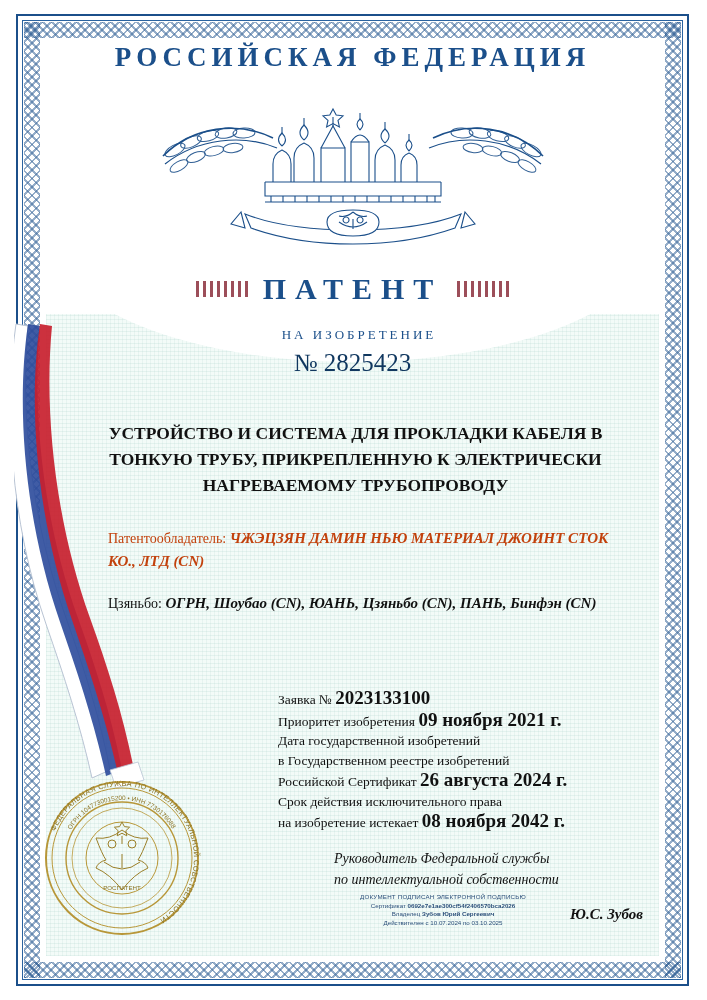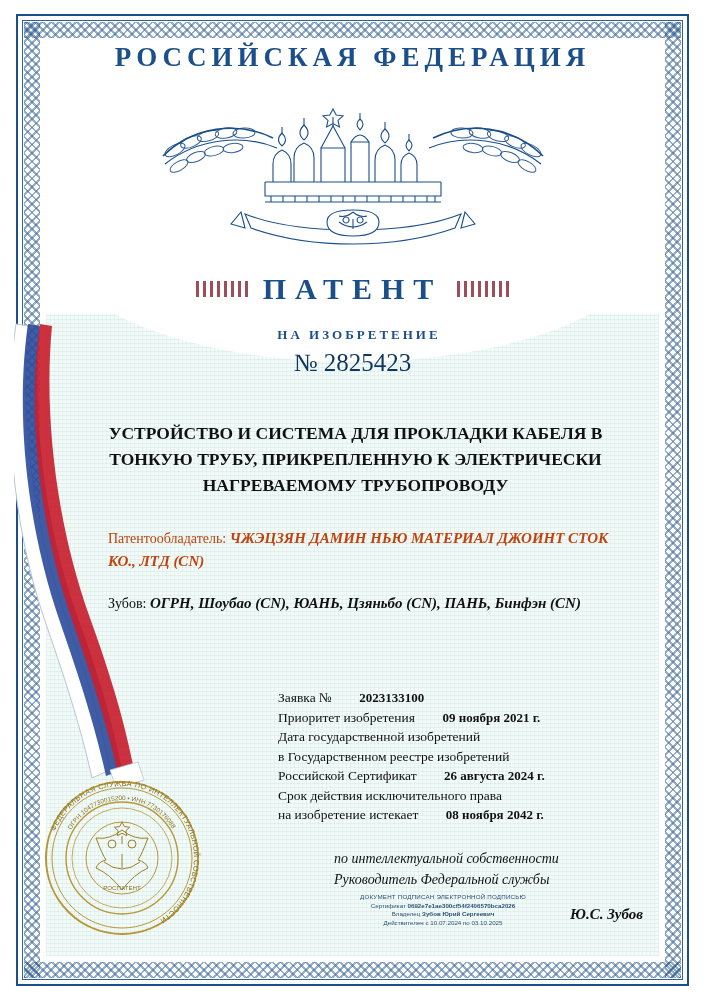--- a/index.html
+++ b/index.html
@@ -129,21 +129,21 @@
   .patent-flank.l { left: 196px; }
   .patent-flank.r { right: 196px; }
 
   .patent-sub {
     position: absolute;
     top: 327px;
     left: 13px; right: 0;
     text-align: center;
     font-size: 13px;
     letter-spacing: 3px;
-    font-weight: bold;
+    font-weight: normal;
     color: #1b4f8a;
   }
   .patent-number {
     position: absolute;
     top: 349px;
     left: 0; right: 0;
     text-align: center;
     font-size: 25px;
     font-weight: normal;
     color: #10375f;
@@ -187,21 +187,21 @@
   
   .details {
     position: absolute;
     top: 688px;
     left: 278px;
     right: 60px;
     font-size: 13.5px;
     line-height: 19.5px;
     color: #111111;
   }
-  .details b { font-size: 13px; margin-left: 24px; }
+  .details b { font-size: 19px; }
 
   
   .sign-title {
     position: absolute;
     top: 848px;
     left: 334px;
     right: 56px;
     font-size: 14px;
     font-style: italic;
     line-height: 21px;
@@ -357,21 +357,21 @@
   <div class="patent-number">№ 2825423</div>
 
   <div class="inv-title">УСТРОЙСТВО И СИСТЕМА ДЛЯ ПРОКЛАДКИ КАБЕЛЯ В ТОНКУЮ ТРУБУ, ПРИКРЕПЛЕННУЮ К ЭЛЕКТРИЧЕСКИ НАГРЕВАЕМОМУ ТРУБОПРОВОДУ</div>
 
   <div class="block-holder">
     <span class="lbl">Патентообладатель:</span>
     <span class="val">ЧЖЭЦЗЯН ДАМИН НЬЮ МАТЕРИАЛ ДЖОИНТ СТОК КО., ЛТД (CN)</span>
   </div>
 
   <div class="block-authors">
-    <span class="lbl">Зубов:</span>
+    <span class="lbl">Цзяньбо:</span>
     <span class="val">ОГРН, Шоубао (CN), ЮАНЬ, Цзяньбо (CN), ПАНЬ, Бинфэн (CN)</span>
   </div>
 
   <div class="details">
     <div>
       <span>Заявка №</span>
       <b>2023133100</b>
     </div>
     <div>
       <span>Приоритет изобретения</span>
@@ -384,22 +384,22 @@
       <b>26 августа 2024 г.</b>
     </div>
     <div>Срок действия исключительного права</div>
     <div>
       <span>на изобретение истекает</span>
       <b>08 ноября 2042 г.</b>
     </div>
   </div>
 
   <div class="sign-title">
+    <div>Руководитель Федеральной службы</div>
     <div>по интеллектуальной собственности</div>
-    <div>Руководитель Федеральной службы</div>
   </div>
 
   <div class="esign">
     <div class="ln1">ДОКУМЕНТ ПОДПИСАН ЭЛЕКТРОННОЙ ПОДПИСЬЮ</div>
     <div>
       <span>Сертификат</span>
       <b>0692e7e1ae300cf54f2406570bca2026</b>
     </div>
     <div>
       <span>Владелец</span>

